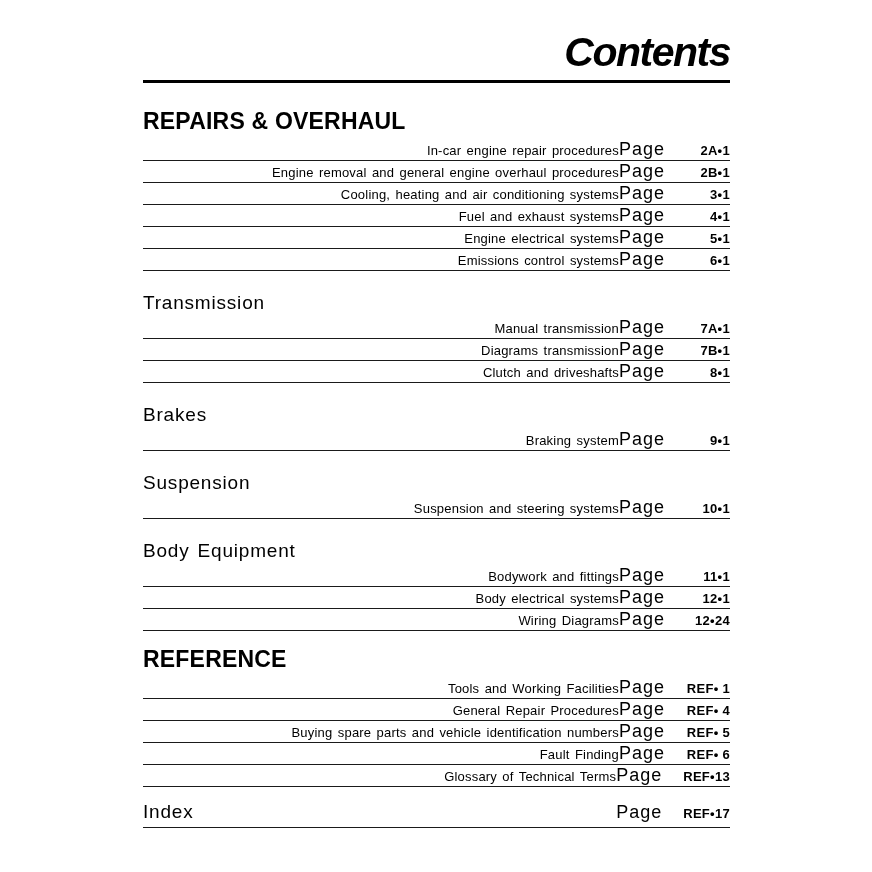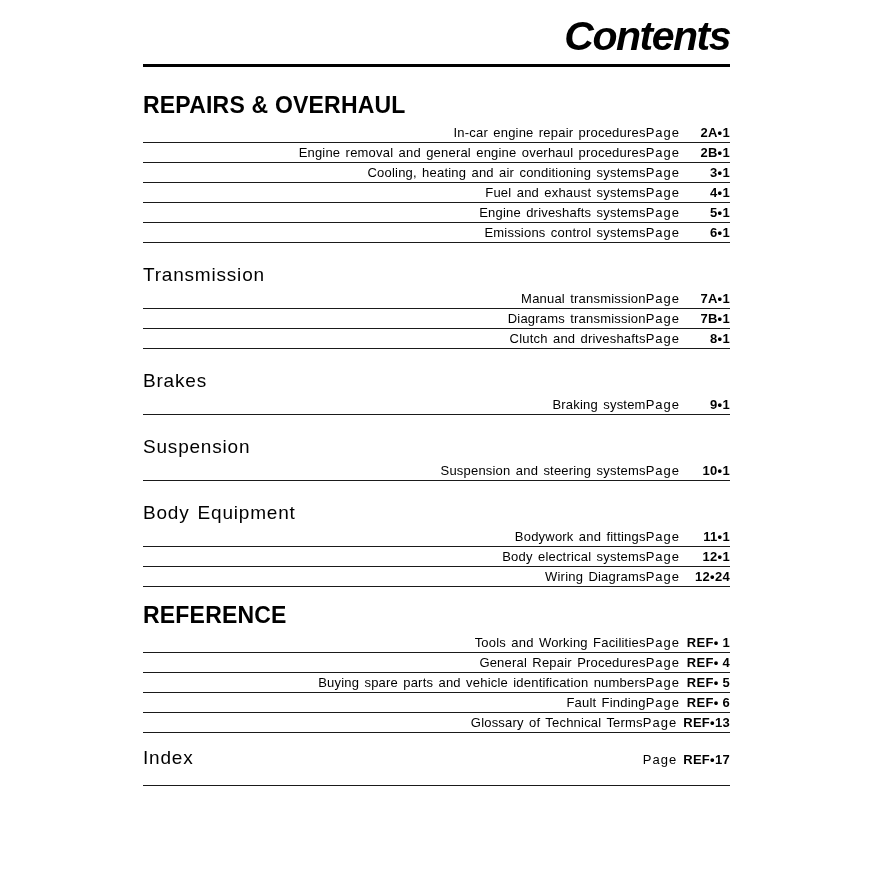--- a/index.html
+++ b/index.html
@@ -8,21 +8,21 @@
     background: #ffffff;
     width: 872px;
     height: 872px;
     font-family: "Liberation Sans", sans-serif;
     color: #000;
     overflow: hidden;
   }
   .page {
     position: absolute;
     left: 143px;
-    top: 0;
+    top: 16px;
     width: 587px;
   }
   .title {
     text-align: right;
     font-size: 41px;
     font-weight: bold;
     font-style: italic;
     letter-spacing: -1.5px;
     line-height: 46px;
     margin: 13px 0 0 0;
@@ -62,38 +62,38 @@
     letter-spacing: 0.2px;
     word-spacing: 1.5px;
   }
   .page-cell {
     display: flex;
     align-items: baseline;
     white-space: pre;
     flex: none;
   }
   .page-word {
-    font-size: 13px;
+    font-size: 18px;
     letter-spacing: 1px;
-    margin-right: 6px;
+    margin-right: 21px;
   }
   .page-num {
     font-weight: bold;
     font-size: 13px;
     letter-spacing: 0.3px;
     min-width: 44px;
     text-align: right;
   }
   .index-row {
     display: flex;
     justify-content: space-between;
     align-items: baseline;
     border-bottom: 1px solid #1a1a1a;
     margin-top: 14px;
-    padding-bottom: 16px;
+    padding-bottom: 4px;
   }
   .index-label {
     font-size: 19px;
     letter-spacing: 0.8px;
     line-height: 22px;
   }
 </style>
 </head>
 <body>
 
@@ -112,21 +112,21 @@
       </div>
       <div class="toc-row">
         <span class="row-label">Cooling, heating and air conditioning systems</span>
         <span class="page-cell"><span class="page-word">Page</span><span class="page-num">3•1</span></span>
       </div>
       <div class="toc-row">
         <span class="row-label">Fuel and exhaust systems</span>
         <span class="page-cell"><span class="page-word">Page</span><span class="page-num">4•1</span></span>
       </div>
       <div class="toc-row">
-        <span class="row-label">Engine driveshafts systems</span>
+        <span class="row-label">Engine electrical systems</span>
         <span class="page-cell"><span class="page-word">Page</span><span class="page-num">5•1</span></span>
       </div>
       <div class="toc-row">
         <span class="row-label">Emissions control systems</span>
         <span class="page-cell"><span class="page-word">Page</span><span class="page-num">6•1</span></span>
       </div>
       <h3 class="group-heading">Transmission</h3>
       <div class="toc-row">
         <span class="row-label">Manual transmission</span>
         <span class="page-cell"><span class="page-word">Page</span><span class="page-num">7A•1</span></span>

